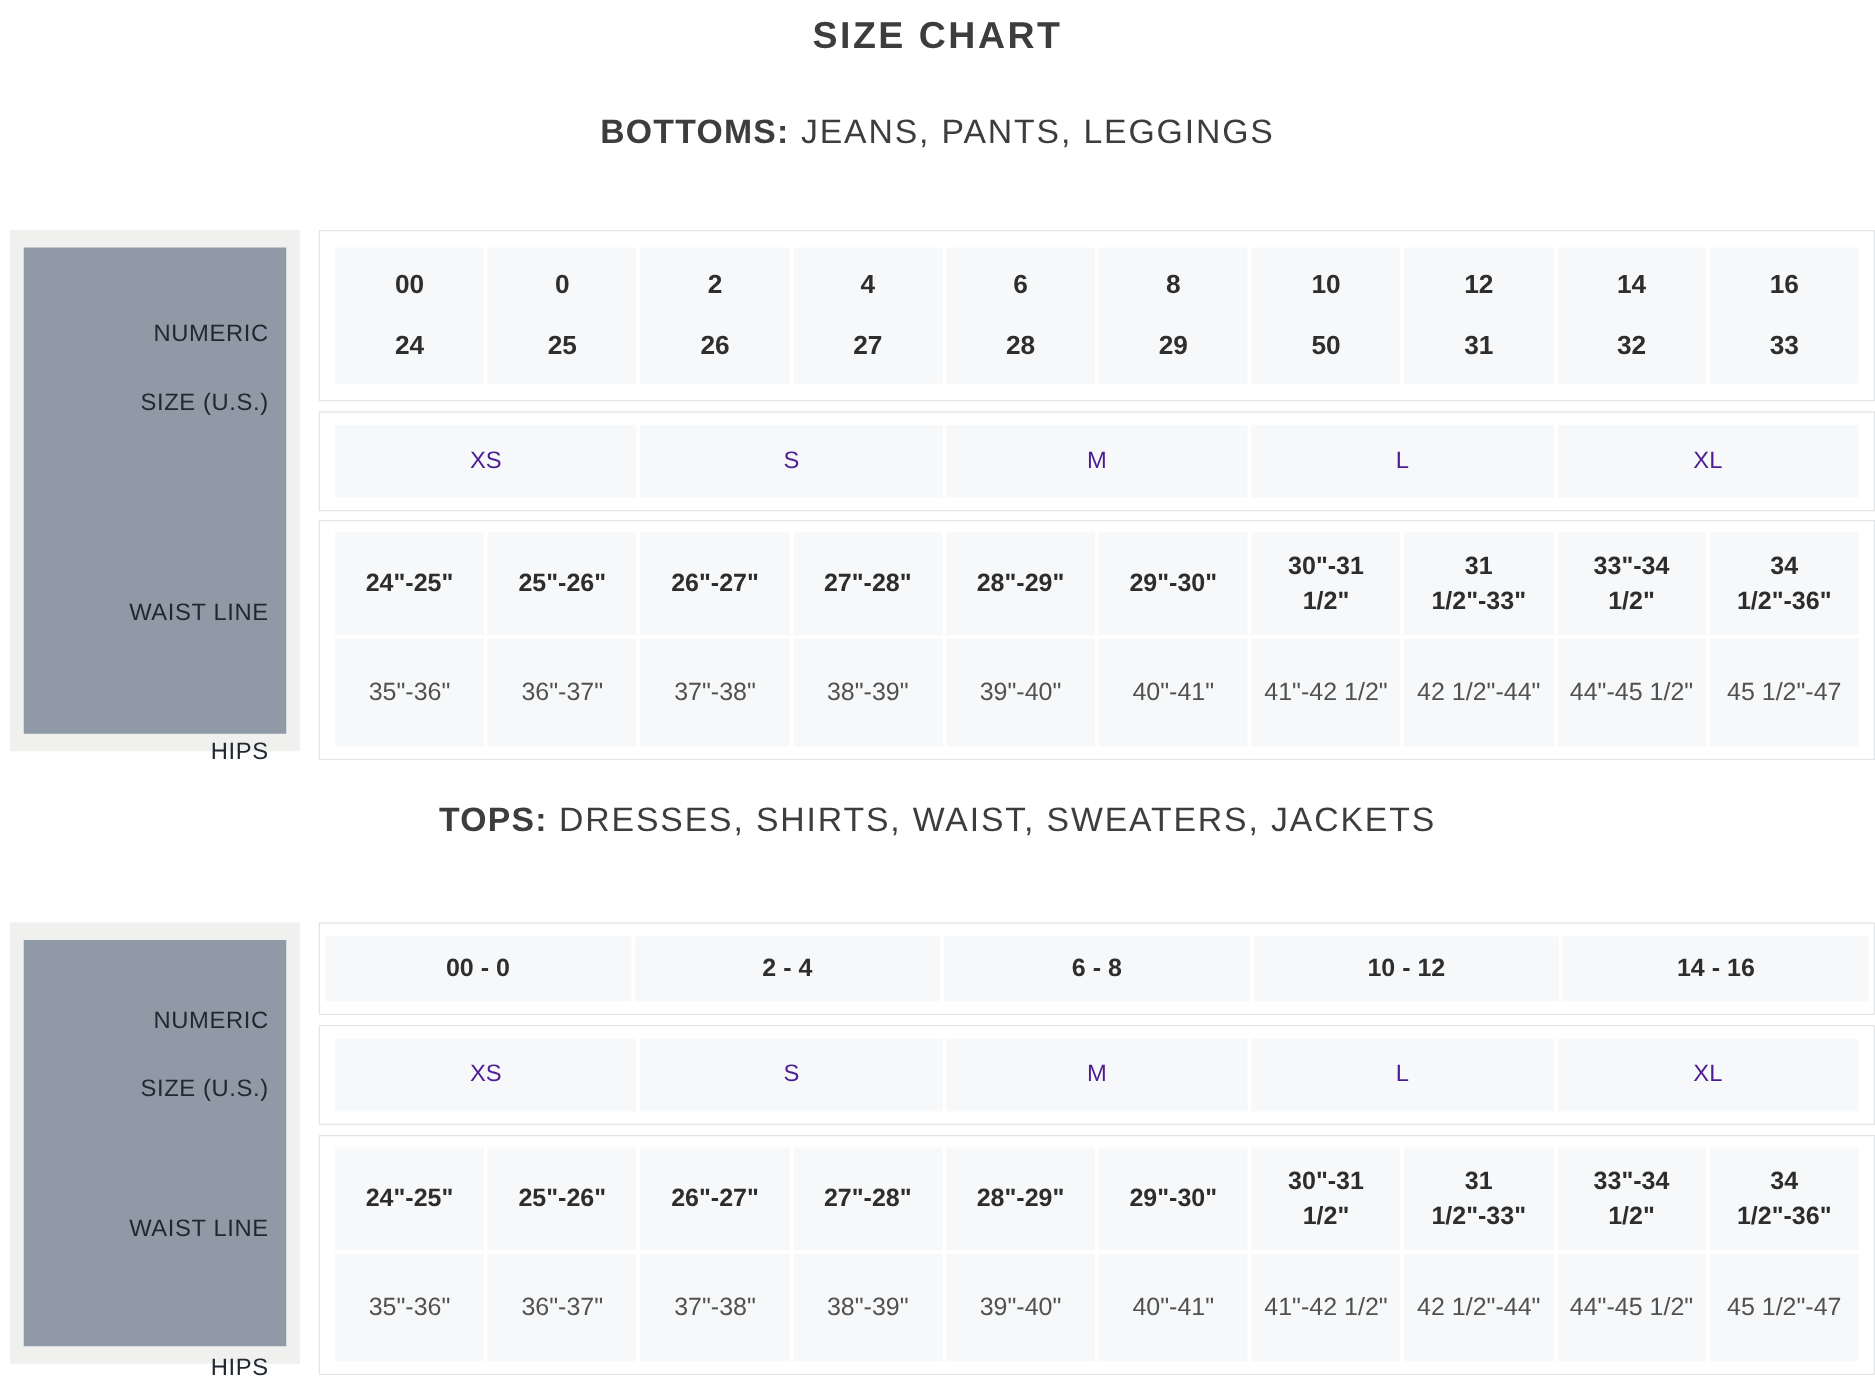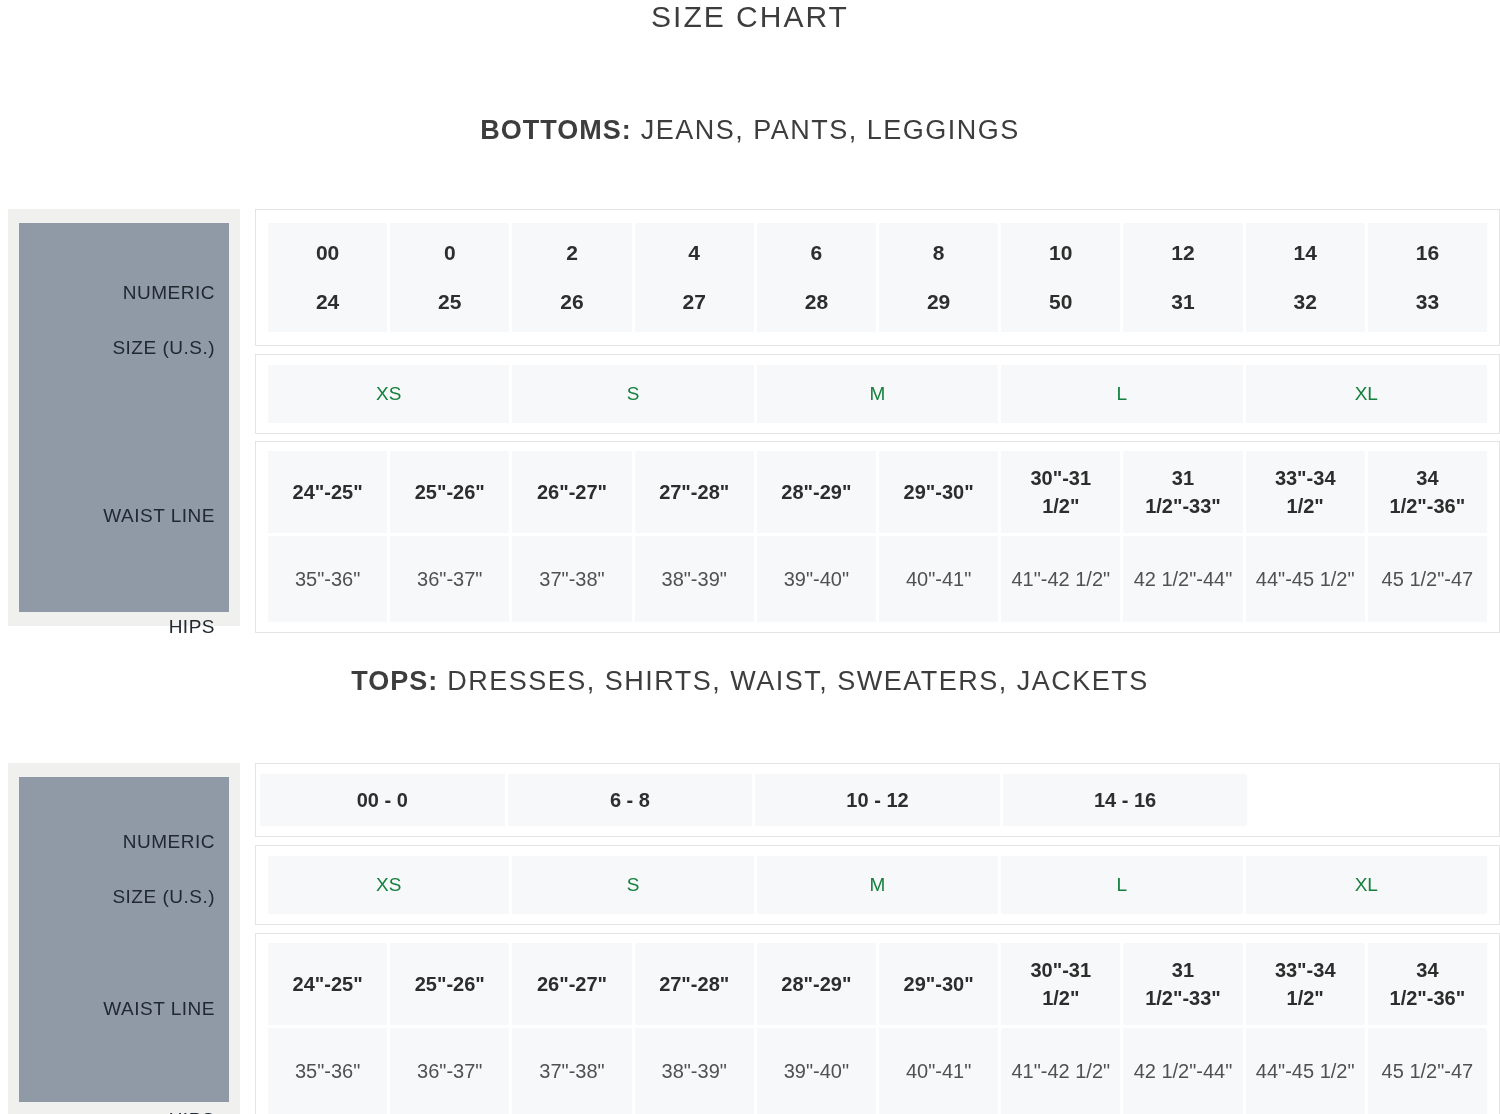--- a/index.html
+++ b/index.html
@@ -4,32 +4,32 @@
 <style>
   * { box-sizing: border-box; }
   html, body { margin: 0; padding: 0; }
   body {
     width: 1500px; height: 1114px; overflow: hidden;
     background: #ffffff;
     font-family: "Liberation Sans", "DejaVu Sans", sans-serif;
     color: #3c3c3c;
   }
   .page-title {
-    margin: 0; height: 34px; line-height: 34px;
+    margin: 12px; height: 34px; line-height: 34px;
     text-align: center;
-    font-size: 30px; font-weight: 400; letter-spacing: 2px;
+    font-size: 30px; font-weight: 700; letter-spacing: 2px;
     color: #3d3d3d;
   }
   .section-heading {
     margin: 0; text-align: center;
     font-size: 27px; font-weight: 400; letter-spacing: 1.5px;
     line-height: 36px; color: #3d3d3d;
   }
   .section-heading strong { font-weight: 700; letter-spacing: 1px; }
-  .bottoms-heading { margin-top: 78px; }
+  .bottoms-heading { margin-top: 41px; }
   .tops-heading { margin-top: 30px; }
 
   .chart { display: flex; align-items: flex-start; padding-left: 8px; }
   .chart-bottoms { margin-top: 61px; }
   .chart-tops { margin-top: 64px; }
 
   .side-frame { flex: 0 0 232px; background: #f0f0ee; padding: 14px 11px; }
   .chart-bottoms .side-frame { height: 417px; }
   .chart-tops .side-frame { height: 353px; }
   .side-box { position: relative; height: 100%; background: #8f9aa6; }
@@ -70,21 +70,21 @@
     background: #f7f8f9;
     display: flex; align-items: center; justify-content: center;
     text-align: center; padding: 0 8px;
   }
   .band-numeric-2 .cell {
     flex-direction: column; justify-content: space-between;
     padding: 19px 0;
     font-size: 21px; font-weight: 600; color: #2e2e2e; line-height: 22px;
   }
   .band-numeric-1 .cell { font-size: 20px; font-weight: 600; color: #2e2e2e; }
-  .band-letters .cell { font-size: 19px; font-weight: 500; color: #15803d; }
+  .band-letters .cell { font-size: 19px; font-weight: 500; color: #4c1d95; }
   .row-waist .cell {
     min-height: 82px;
     font-size: 20px; font-weight: 700; color: #2d2d2d; line-height: 28px;
   }
   .row-hips .cell {
     min-height: 86px;
     font-size: 20px; font-weight: 400; color: #515151; line-height: 28px;
   }
 </style>
 </head>
@@ -200,20 +200,21 @@
         <span class="side-label lbl-numeric">NUMERIC</span>
         <span class="side-label lbl-size">SIZE (U.S.)</span>
         <span class="side-label lbl-waist">WAIST LINE</span>
         <span class="side-label lbl-hips">HIPS</span>
       </div>
     </aside>
 
     <div class="bands">
       <div class="band band-numeric-1 cols-5">
           <div class="cell">00 - 0</div>
+          <div class="cell">2 - 4</div>
           <div class="cell">6 - 8</div>
           <div class="cell">10 - 12</div>
           <div class="cell">14 - 16</div>
         </div>
       <div class="band band-letters cols-5">
           <div class="cell">XS</div>
           <div class="cell">S</div>
           <div class="cell">M</div>
           <div class="cell">L</div>
           <div class="cell">XL</div>

